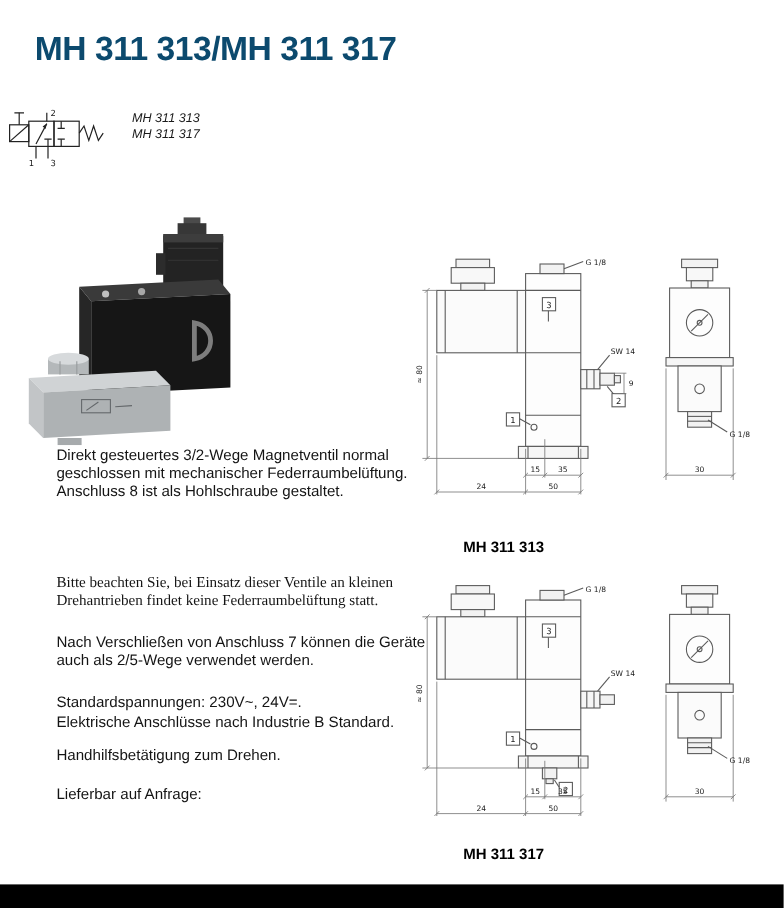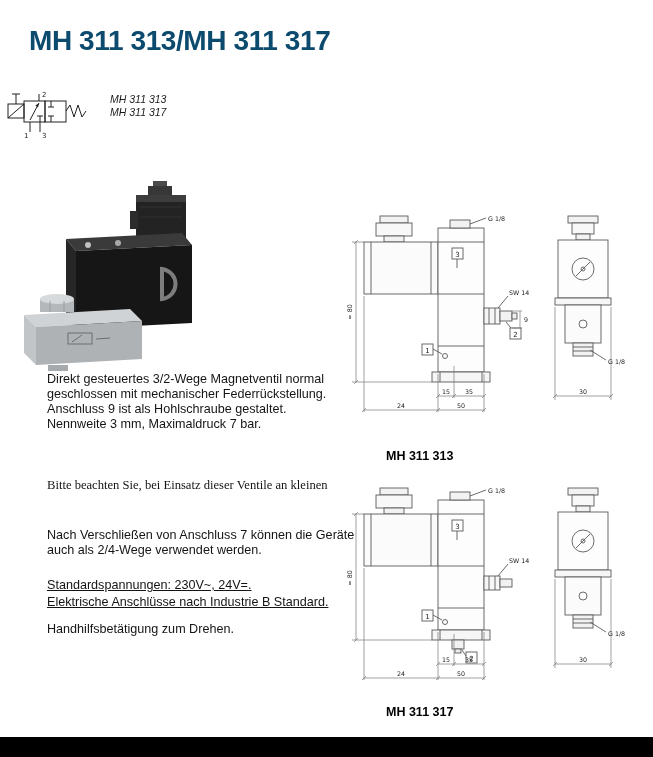--- a/index.html
+++ b/index.html
@@ -11,21 +11,21 @@
   .page-title{
     left:29px;top:6px;font-size:28px;font-weight:700;color:#0c4a6e;
     letter-spacing:-0.4px;white-space:nowrap;
   }
   .symbol-labels{left:110px;top:93px;font-style:italic;font-size:10.5px;line-height:13px;color:#1a1a1a;}
   .tblock{position:absolute;left:10px;width:360px;font-size:12.6px;line-height:15px;color:#141414;margin-left:37px;}
   .tblock div{white-space:nowrap;}
   #block1{top:372px;}
   #block2{top:478px;font-family:Liberation Serif, serif;}
   #block3{top:528px;}
-  #block4{top:577px;line-height:17px;text-decoration:underline;}
+  #block4{top:577px;line-height:17px;}
   #block5{top:622px;}
   #block6{top:654px;line-height:16px;}
   .drawing-label{position:absolute;font-weight:700;font-size:12.5px;color:#000;white-space:nowrap;}
   #dlabel1{left:386px;top:449px;}
   #dlabel2{left:386px;top:705px;}
   .footer-bar{position:absolute;left:0;top:737px;width:653px;height:20px;background:#000;}
   svg text{font-family:"DejaVu Sans",sans-serif;fill:#1a1a1a;stroke:none;}
   .dim{font-size:6.3px;}
   .portnum{font-size:7px;}
 </style>
@@ -99,39 +99,40 @@
     <g stroke="#63676a" stroke-width="0.9" fill="none">
       <rect x="56" y="152" width="24" height="11"></rect>
       <line x1="60" y1="161" x2="70" y2="154"></line>
       <line x1="84" y1="158" x2="98" y2="157"></line>
     </g>
     <rect x="36" y="184" width="20" height="6" fill="#a6aaac"></rect>
   </svg>
 
   <div class="tblock" id="block1">
     <div>Direkt gesteuertes 3/2-Wege Magnetventil normal</div>
-    <div>geschlossen mit mechanischer Federrückstellung.</div>
-    <div>Anschluss 9 ist als Hohlschraube gestaltet.</div>
-    <div>Nennweite 3 mm, Maximaldruck 7 bar.</div>
+    <div>geschlossen mit mechanischer Federraumbelüftung.</div>
+    <div>Anschluss 8 ist als Hohlschraube gestaltet.</div>
   </div>
   <div class="tblock" id="block2">
     <div>Bitte beachten Sie, bei Einsatz dieser Ventile an kleinen</div>
+    <div>Drehantrieben findet keine Federraumbelüftung statt.</div>
   </div>
   <div class="tblock" id="block3">
     <div>Nach Verschließen von Anschluss 7 können die Geräte</div>
-    <div>auch als 2/4-Wege verwendet werden.</div>
+    <div>auch als 2/5-Wege verwendet werden.</div>
   </div>
   <div class="tblock" id="block4">
     <div>Standardspannungen: 230V~, 24V=.</div>
     <div>Elektrische Anschlüsse nach Industrie B Standard.</div>
   </div>
   <div class="tblock" id="block5">
     <div>Handhilfsbetätigung zum Drehen.</div>
   </div>
   <div class="tblock" id="block6">
+    <div>Lieferbar auf Anfrage:</div>
   </div>
 
   <svg class="abs" style="left:346px;top:208px" width="304" height="240" viewBox="0 0 304 240">
     <g stroke="#5a5a5a" stroke-width="0.9" fill="none">
       <g transform="translate(18,8)">
         <rect x="16" y="0" width="28" height="7" fill="#f2f2f2"></rect>
         <rect x="12" y="7" width="36" height="13" fill="#f8f8f8"></rect>
         <rect x="20" y="20" width="20" height="6" fill="#f2f2f2"></rect>
         <rect x="0" y="26" width="74" height="52" fill="#fbfbfb"></rect>
         <line x1="7" y1="26" x2="7" y2="78"></line>

